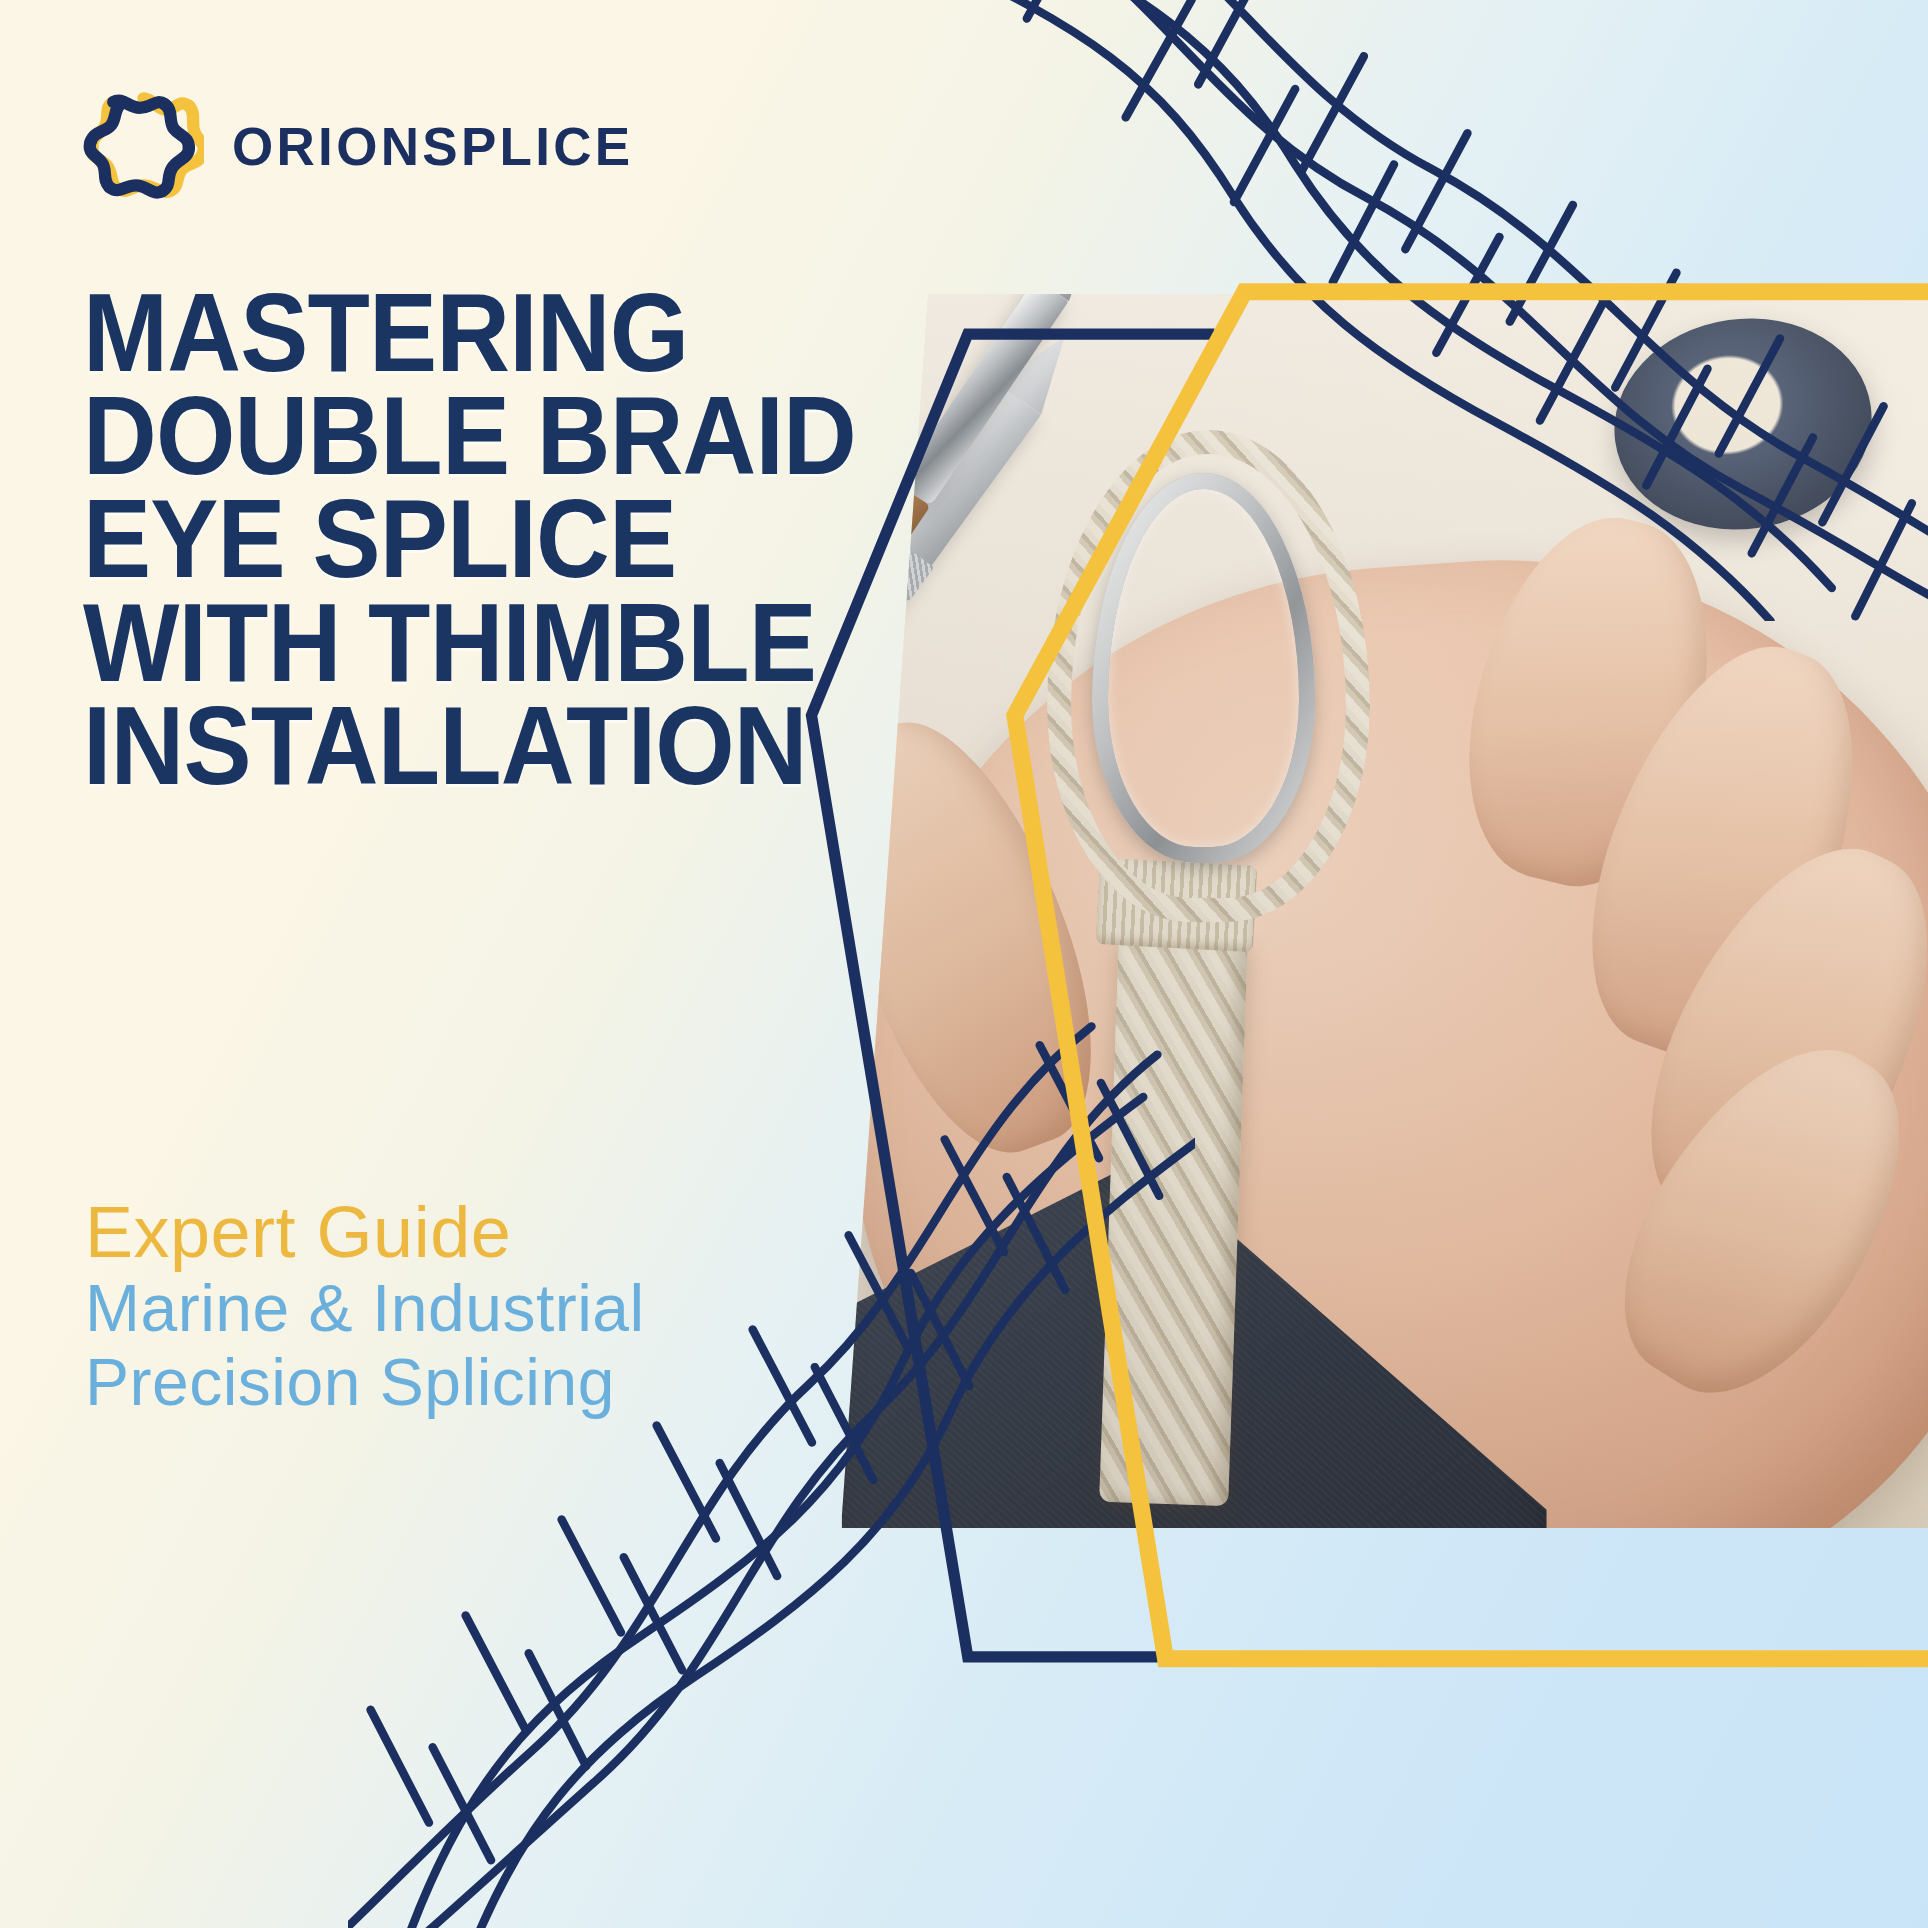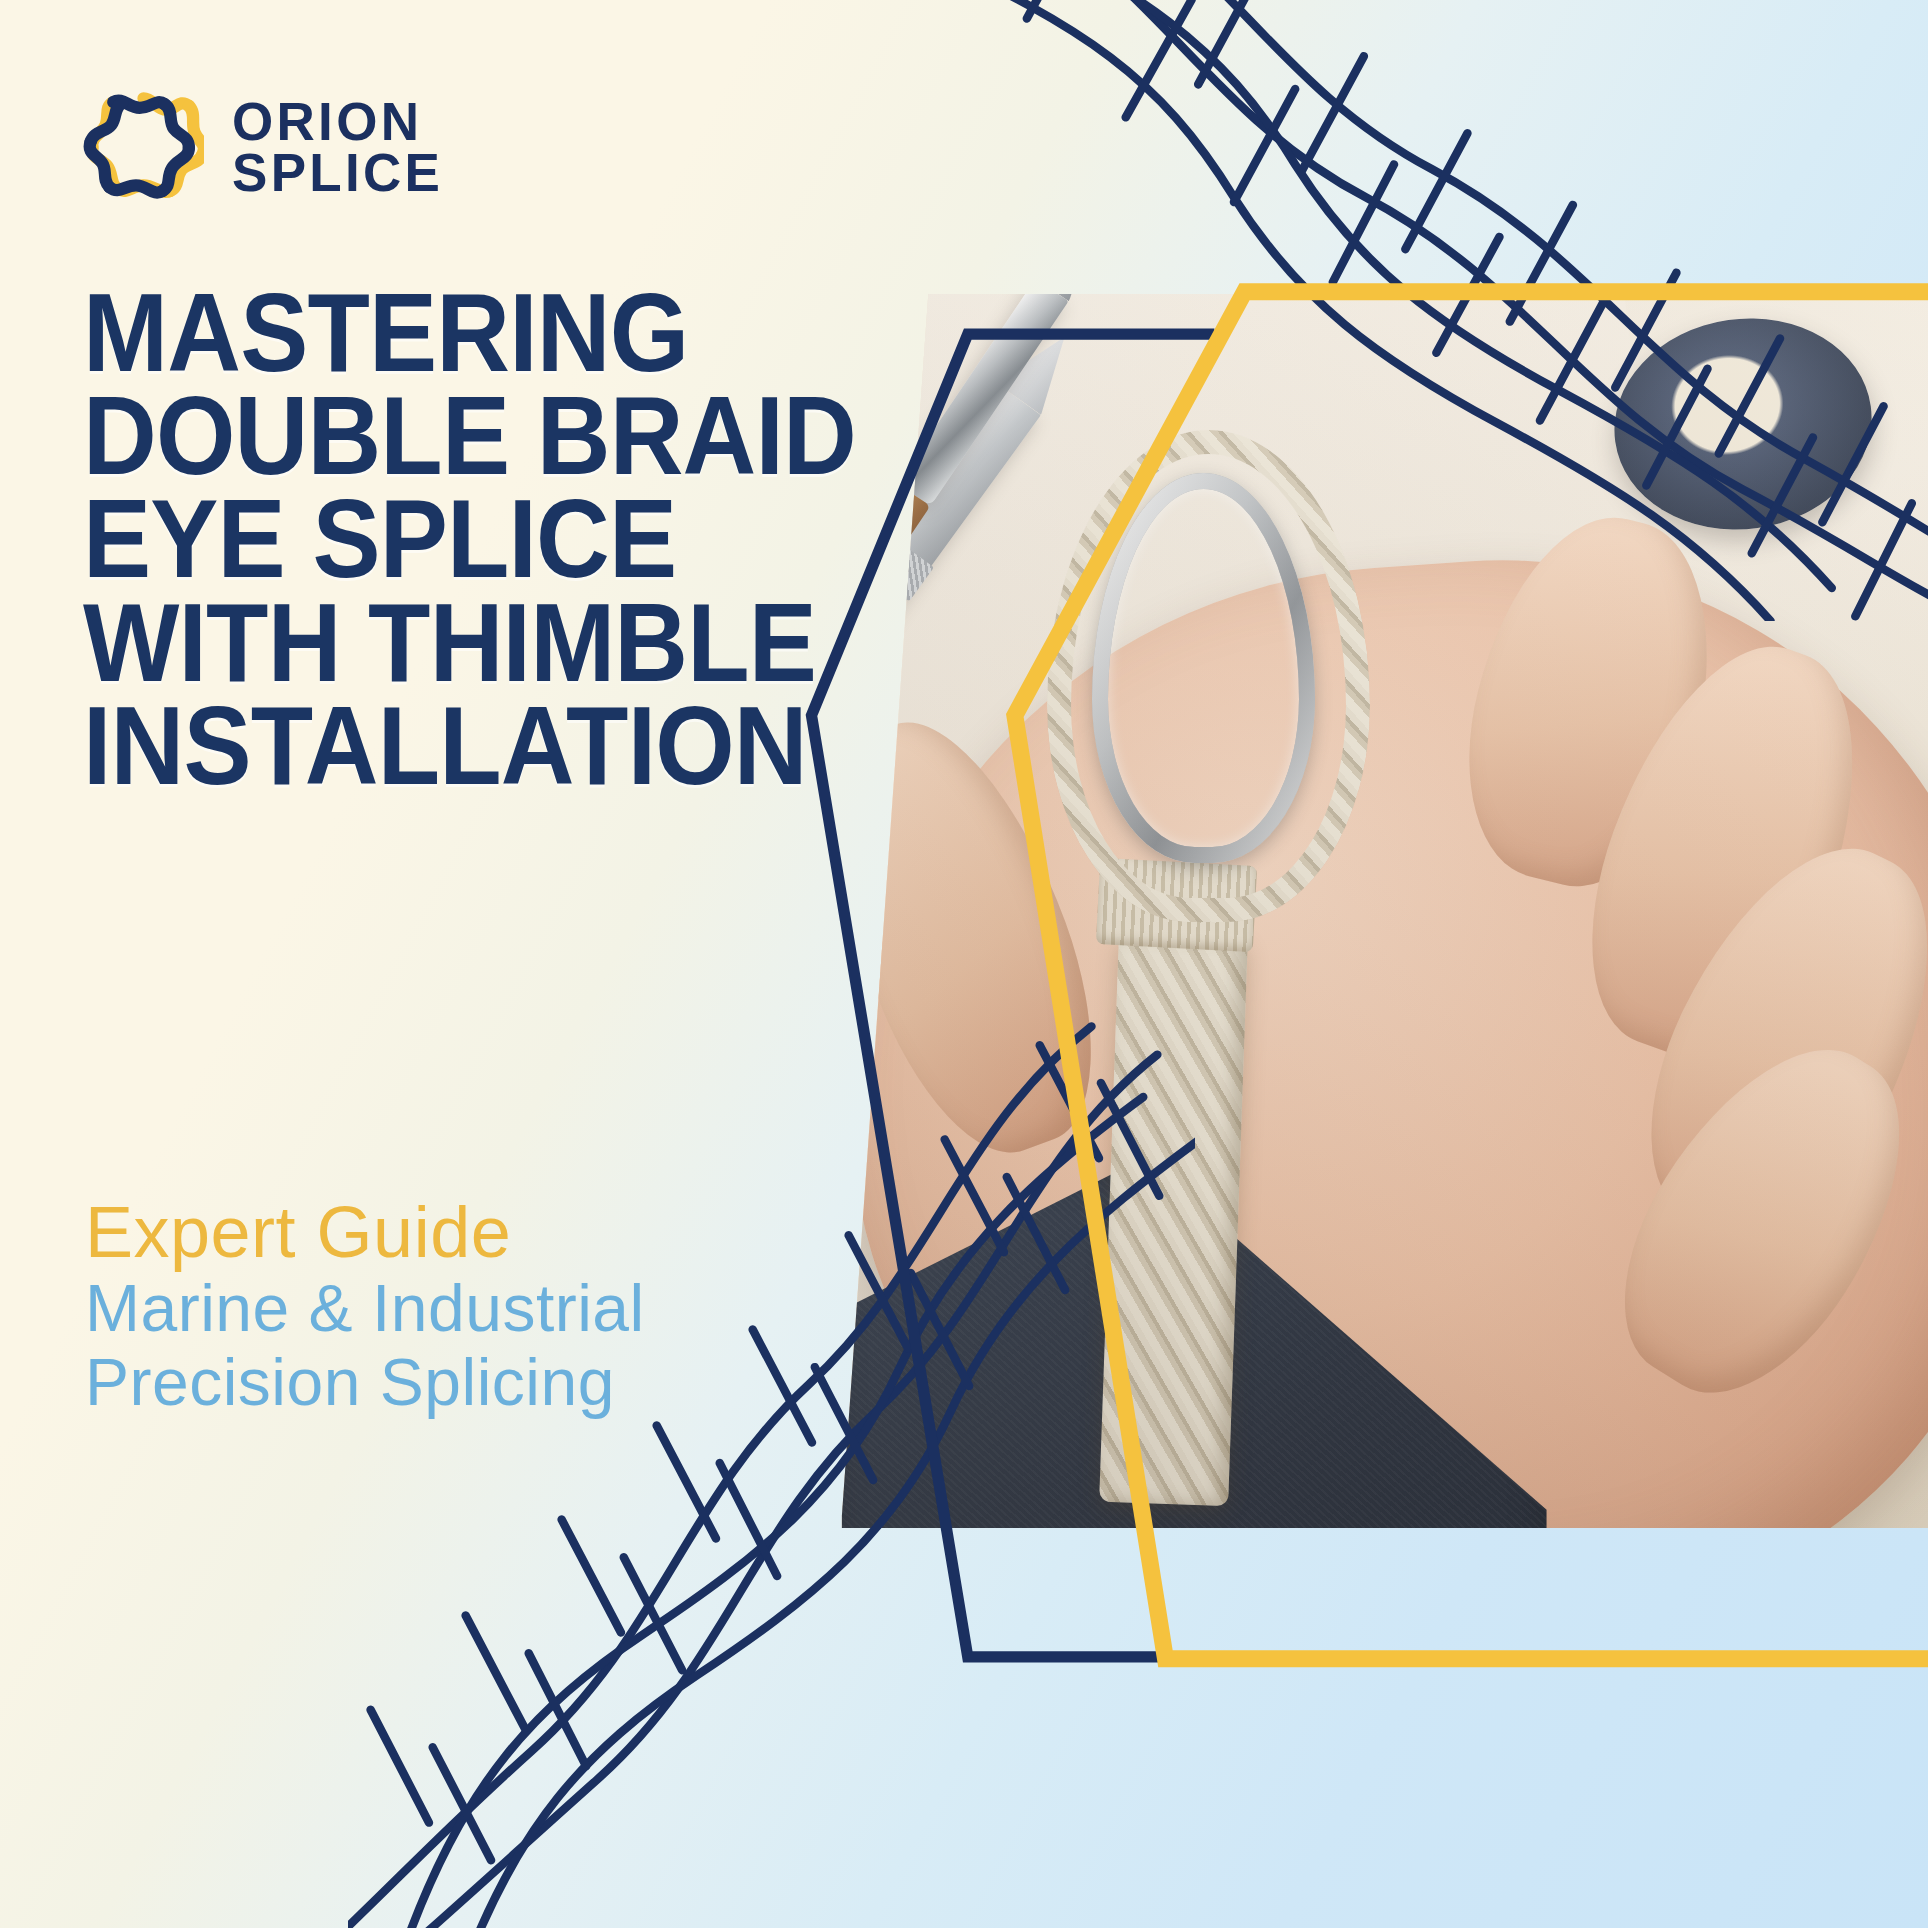--- a/index.html
+++ b/index.html
@@ -127,21 +127,21 @@
     box-shadow:0 7.5px 15px rgba(70,65,60,.22);}
   .photo-shade{position:absolute;inset:0;
     background:linear-gradient(205deg,rgba(255,255,255,.12),rgba(90,70,50,.10) 70%,rgba(70,55,40,.18));}
 
   
   #frames{position:absolute;left:0;top:0;width:1928px;height:1928px;pointer-events:none;}
 
   
   #logo{position:absolute;left:83px;top:87px;display:flex;align-items:center;gap:28px;}
   #logo-mark{width:121px;height:121px;flex:none;}
-  #logo-words{display:flex;flex-direction:column;line-height:.96;}
+  #logo-words{display:flex;flex-direction:row;line-height:.96;}
   .logo-line{font-size:53px;font-weight:700;letter-spacing:3.3px;color:#1b3060;
     font-family:"Liberation Sans",sans-serif;}
 
   
   #headline{position:absolute;left:83px;top:282px;width:734px;}
   .hl{
     display:block;
     font-family:"Liberation Sans Narrow","Liberation Sans",sans-serif;
     font-weight:700;font-size:111px;line-height:.93;letter-spacing:-0.9px;
     color:#1b3563;

